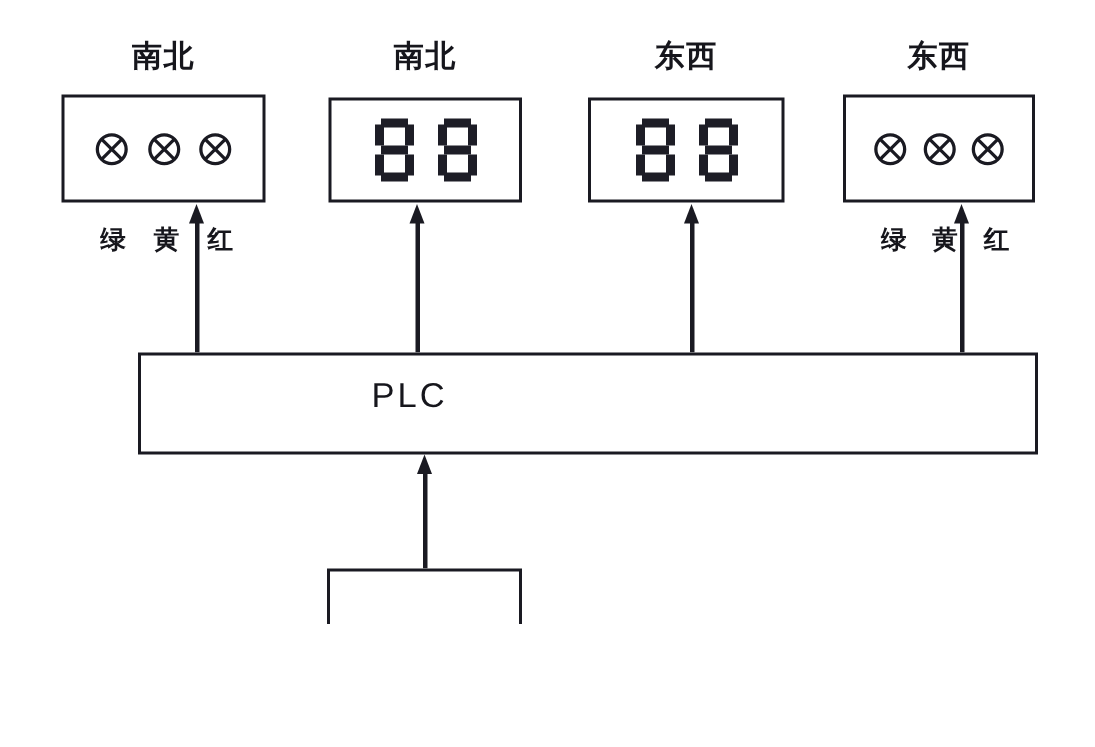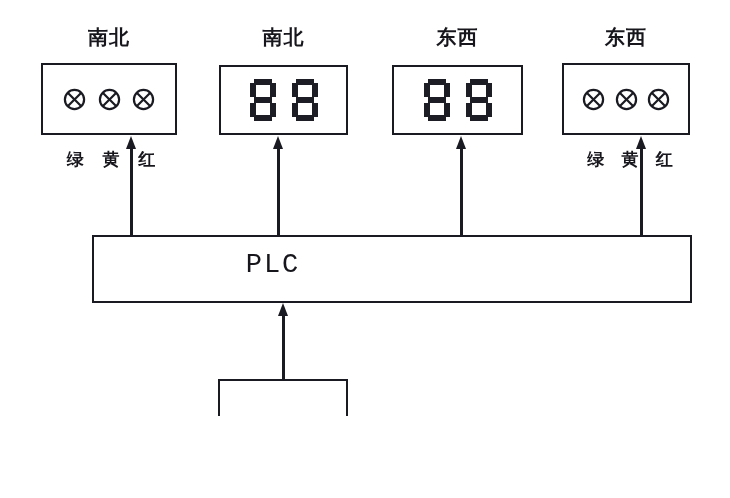--- a/index.html
+++ b/index.html
@@ -123,22 +123,22 @@
     top: 235px;
     width: 600px;
     height: 68px;
   }
   #plc-label {
     position: absolute;
     left: 228px;
     top: 250px;
     width: 90px;
     text-align: center;
-    font-family: Liberation Mono, monospace;
-    font-size: 27px;
+    font-family: Liberation Sans, sans-serif;
+    font-size: 23px;
     font-weight: 400;
     color: #16161c;
     letter-spacing: 2px;
   }
 
   
   #startstop-box {
     left: 218px;
     top: 379px;
     width: 130px;

